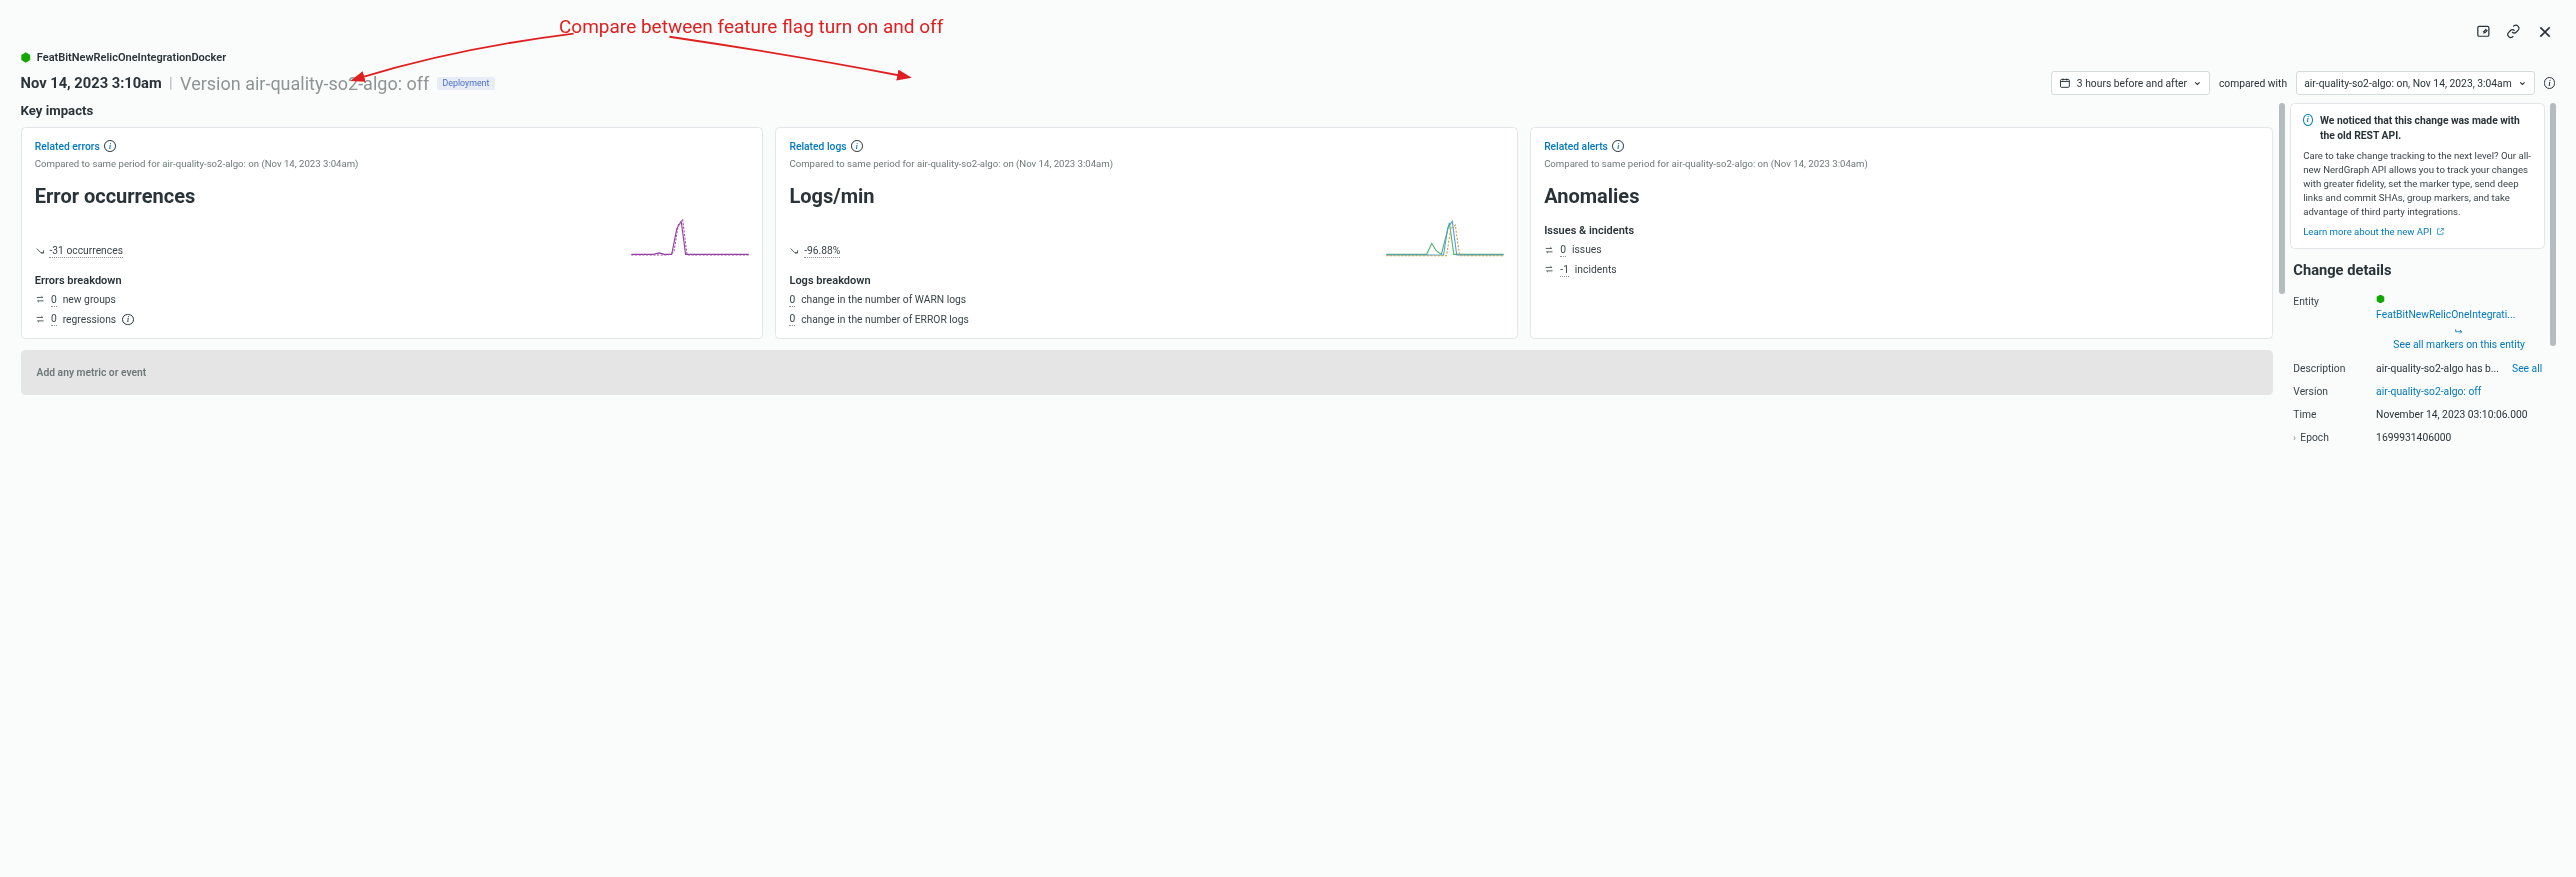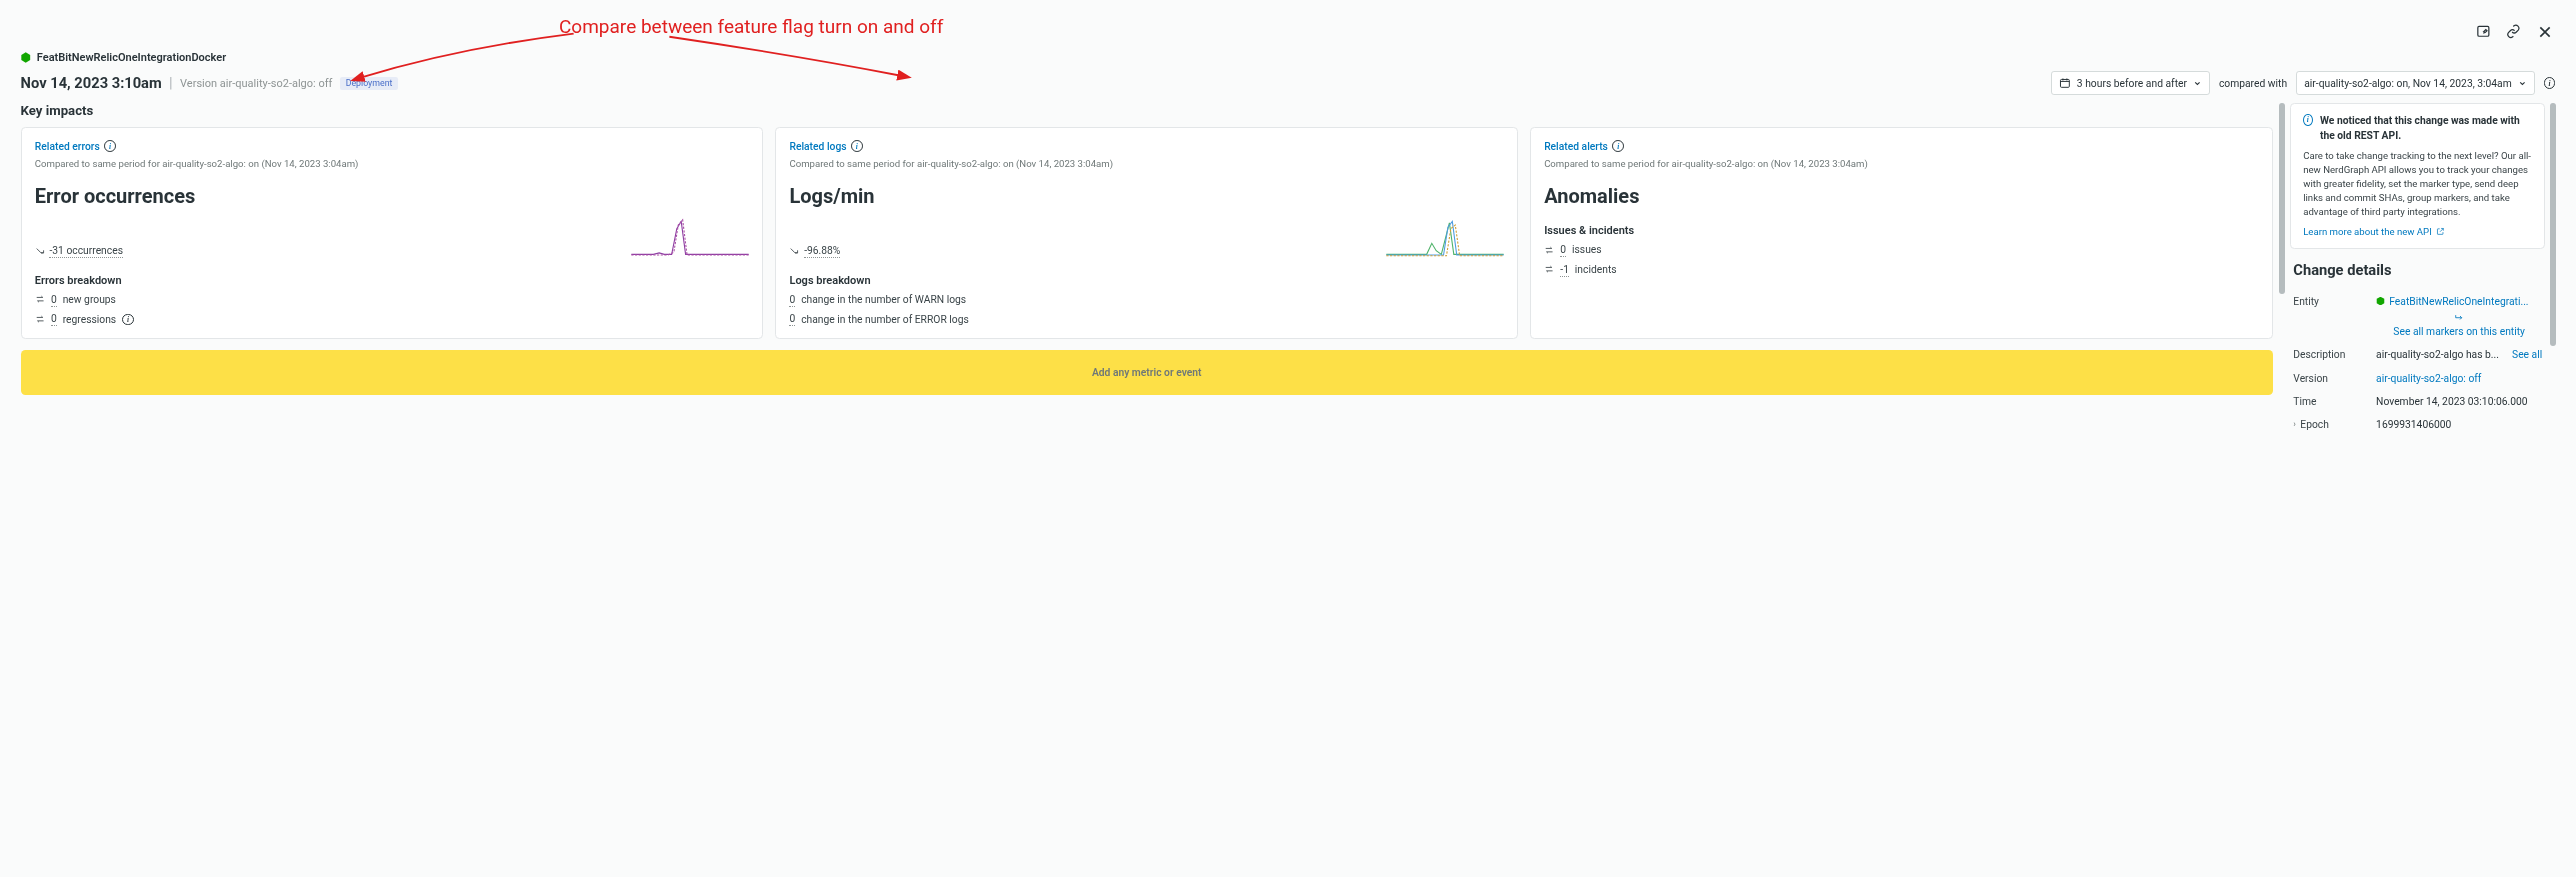--- a/index.html
+++ b/index.html
@@ -47,21 +47,21 @@
       clip-path: polygon(50% 0%, 93% 25%, 93% 75%, 50% 100%, 7% 75%, 7% 25%);
     }
     .entity-name { font-weight: 600; font-size: 11px; }
     .title-row {
       display: flex; align-items: center; gap: 5.9px; margin-bottom: 8px;
       justify-content: space-between;
     }
     .title-left { display: flex; align-items: center; gap: 7.4px; }
     .title-main { font-size: 14.7px; font-weight: 700; }
     .title-sep { color: #b0b6b9; font-size: 14.7px; }
-    .title-version { font-size: 11px; color: #8e9494; font-weight: 400; }
+    .title-version { font-size: 18px; color: #8e9494; font-weight: 400; }
     .tag {
       background: #e7ecf7; color: #4a6fc9; font-size: 8.8px; padding: 1.5px 5.9px; border-radius: 2.2px;
     }
     .title-right { display: flex; align-items: center; gap: 8.8px; }
     .dropdown {
       display: flex; align-items: center; gap: 5.9px; background: #fff; border: 0.7px solid #d5dbdb;
       padding: 4.4px 7.4px; border-radius: 2.9px; cursor: pointer; font-size: 10.3px;
     }
     .compared-text { font-size: 10.3px; color: #293338; }
     .info-circle {
@@ -87,42 +87,42 @@
     .card-note { color: #6f7878; font-size: 9.6px; margin-top: 4.4px; line-height: 1.4; }
     .metric-heading { font-size: 20px; font-weight: 700; margin-top: 13.2px; }
     .metric-row { display: flex; align-items: flex-end; justify-content: space-between; margin-top: 5.9px; }
     .delta { display: inline-flex; align-items: center; gap: 4.4px; font-size: 10.3px; color: #3a4448; }
     .delta .ul { border-bottom: 0.7px dotted #8e9494; }
     .sparkline { height: 44px; width: 118px; }
     .subheading { font-size: 11px; font-weight: 600; margin-top: 16px; }
     .breakdown-item { display: flex; align-items: center; gap: 5.9px; margin-top: 5.9px; font-size: 10.3px; color: #3a4448; }
     .bd-val { border-bottom: 0.7px dotted #8e9494; }
     .add-metric {
-      background: #fde047; border-radius: 4.4px; padding: 16px; text-align: center; color: #6f7878;
+      background: #e5e5e5; border-radius: 4.4px; padding: 16px; color: #6f7878;
       font-weight: 600; cursor: pointer; margin-bottom: 19px;
     }
     .scrollbar-thumb {
       position: absolute; right: -11.8px; top: 0; width: 5.9px; height: 191px; background: #b5bcbe; border-radius: 2.9px;
     }
     .scrollbar-thumb2 {
       position: absolute; right: -0.7px; top: 0; width: 5.9px; height: 243px; background: #b5bcbe; border-radius: 2.9px;
     }
     .side-col { position: relative; padding-right: 10.3px; }
     .notice {
       background: #fff; border: 0.7px solid #e3e6e8; border-radius: 4.4px; padding: 10.3px 11.8px; margin-bottom: 11.8px;
     }
     .notice-head { display: flex; gap: 7.4px; font-weight: 700; font-size: 10.3px; line-height: 1.4; }
     .notice-body { color: #3a4448; font-size: 9.6px; margin-top: 5.9px; line-height: 1.45; }
     .notice-link { color: #0079bf; font-size: 9.6px; display: inline-flex; align-items: center; gap: 4.4px; margin-top: 7.4px; }
     .details-title { font-size: 14.7px; font-weight: 700; margin-bottom: 10.3px; padding: 0 2.9px; }
     .detail-row { display: grid; grid-template-columns: 74px 1fr; gap: 8.8px; padding: 5.1px 2.9px; font-size: 10.3px; align-items: start; }
     .detail-label { color: #3a4448; }
     .detail-value { color: #293338; }
     .link-blue { color: #0079bf; }
-    .entity-val { display: flex; align-items: center; gap: 4.4px; }
+    .entity-val { display: flex; gap: 4.4px; flex-direction: column; }
     .see-all-row { display: flex; align-items: center; gap: 4.4px; color: #0079bf; margin-top: 2.9px; flex-direction: column; }
     .chevron { font-size: 8.8px; color: #6f7878; }
     svg { display: block; }
   </style>
 </head>
 <body>
 
 <div class="annotation">Compare between feature flag turn on and off</div>
 <svg class="arrow-svg" style="left:346px; top:26px;" width="235" height="74" viewBox="0 0 320 100">
   <defs>

